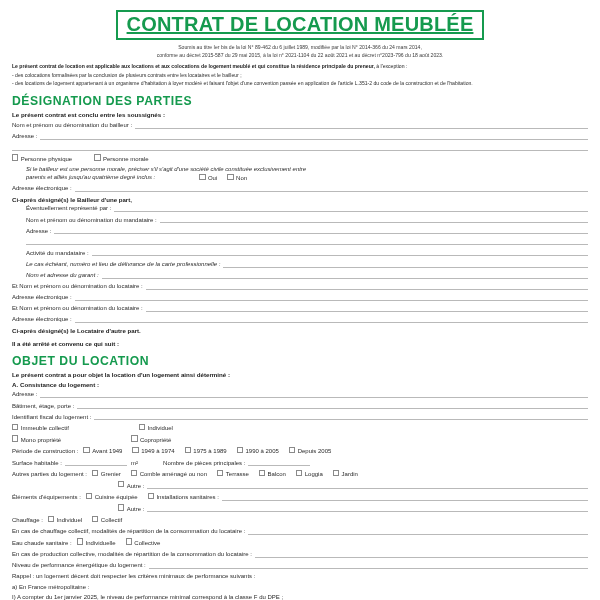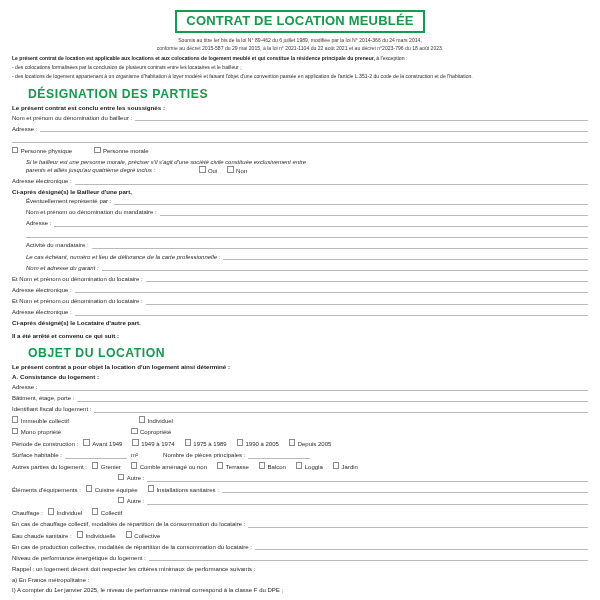--- a/index.html
+++ b/index.html
@@ -22,27 +22,28 @@
     padding: 8px 12px 0 12px;
   }
 
   
   .title-wrap {
     text-align: center;
     margin: 2px 0 2px 0;
   }
   .doc-title {
     display: inline-block;
-    font-size: 13px;
+    font-size: 20px;
     font-weight: bold;
     letter-spacing: .2px;
     color: #159a4e;
     border: 2.2px solid #159a4e;
     padding: 2px 9px 3px 9px;
     line-height: 1.05;
+    text-decoration: underline;
   }
   .subtitle {
     text-align: center;
     font-size: 5.1px;
     color: #3a3a3a;
     line-height: 1.62;
     margin-top: 3px;
   }
   .intro-bold {
     font-size: 5.1px;
@@ -56,21 +57,21 @@
     margin-top: 1px;
     color: #2b2b2b;
   }
 
   
   .section-head {
     color: #159a4e;
     font-weight: bold;
     font-size: 12.2px;
     letter-spacing: .55px;
-    margin: 7px 0 3px 16px;
+    margin: 7px 0 3px 0;
   }
 
   .lead {
     font-weight: bold;
     font-size: 6.2px;
     margin: 2px 0 3px 0;
   }
   .lead-sm {
     font-weight: bold;
     font-size: 6.1px;

